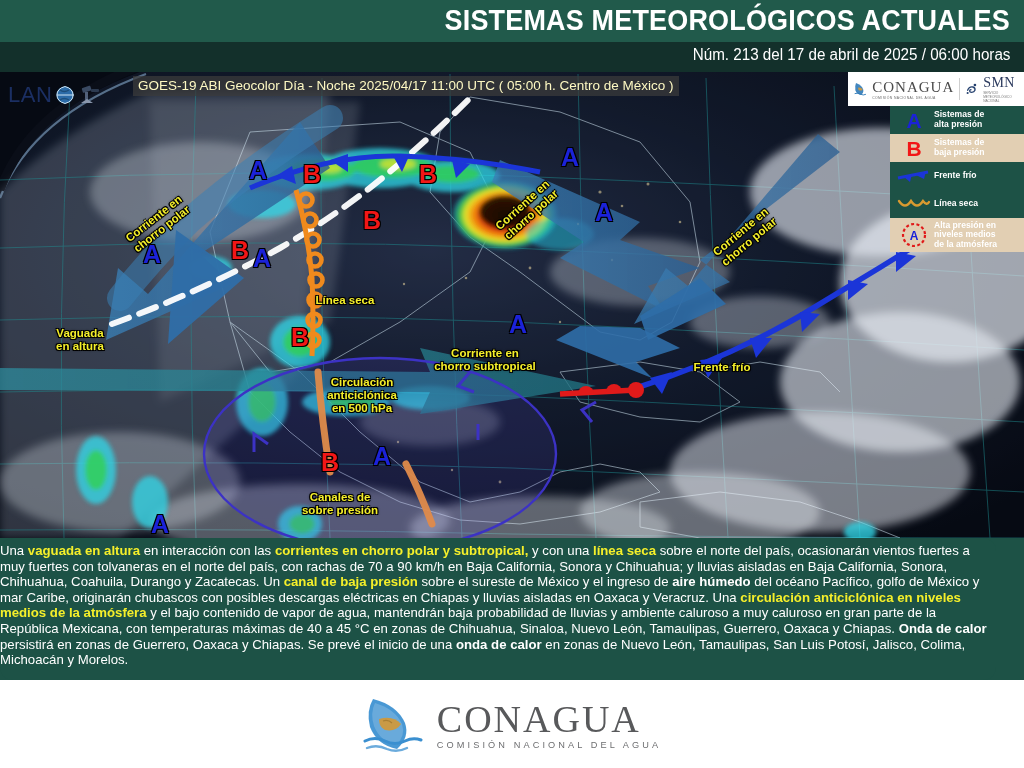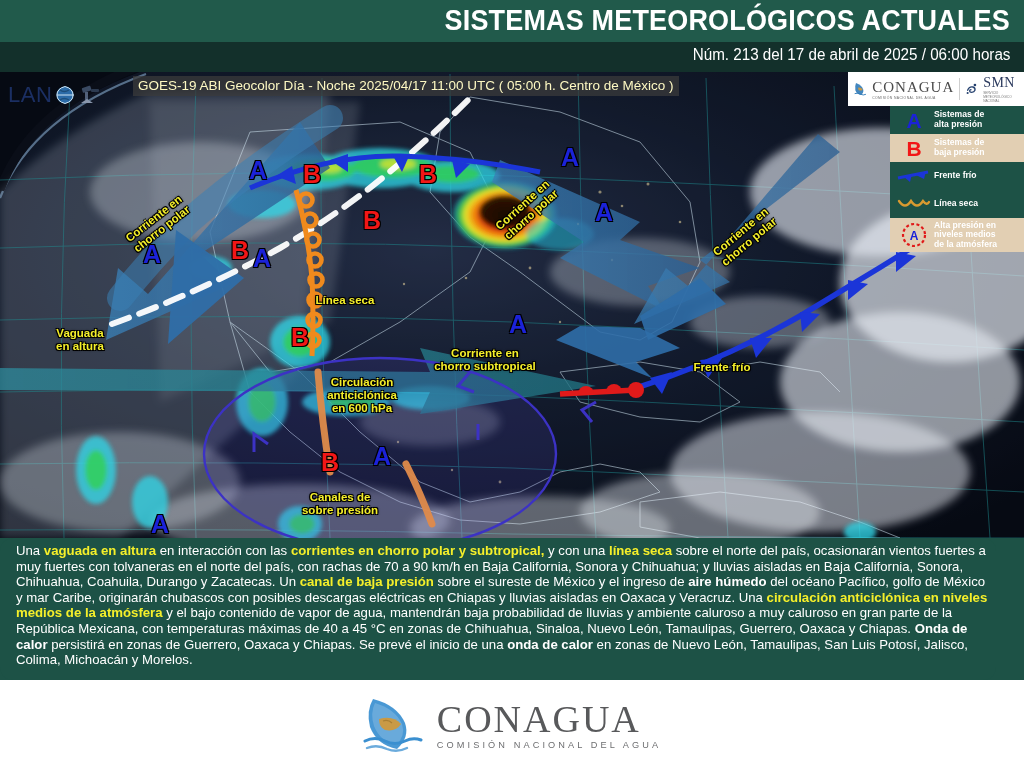--- a/index.html
+++ b/index.html
@@ -94,21 +94,21 @@
     white-space:pre-line;
   }
   .lg-A { color:#1b22d8; font-size:21px; font-weight:bold; line-height:21px;}
   .lg-B { color:#f21616; font-size:21px; font-weight:bold; line-height:21px;}
 
   
   .body-txt {
     position:absolute; left:0; top:538px; width:996px; height:142px;
     background:#1d5246; color:#ffffff;
     font-size:13.2px; line-height:15.6px;
-    padding:5px 8px 0 16px;
+    padding:5px 8px 0 0;
     text-align:left;
     border-radius:13px;
   }
   .hl { color:#f5ef2a; font-weight:bold; }
 
   
   .footer {
     position:absolute; left:0; top:680px; width:1024px; height:88px;
     background:#ffffff; display:flex; align-items:center; justify-content:center;
   }
@@ -460,21 +460,21 @@
 chorro polar</div>
         <div class="lbl" style="left: 345px; top: 228px; transform: translate(-50%, -50%) rotate(0deg);">Línea seca</div>
         <div class="lbl" style="left: 527px; top: 138px; transform: translate(-50%, -50%) rotate(-42deg);">Corriente en
 chorro polar</div>
         <div class="lbl" style="left: 745px; top: 165px; transform: translate(-50%, -50%) rotate(-40deg);">Corriente en
 chorro polar</div>
         <div class="lbl" style="left: 485px; top: 288px; transform: translate(-50%, -50%) rotate(0deg);">Corriente en
 chorro subtropical</div>
         <div class="lbl" style="left: 362px; top: 323px; transform: translate(-50%, -50%) rotate(0deg);">Circulación
 anticiclónica
-en 600 hPa</div>
+en 500 hPa</div>
         <div class="lbl" style="left: 340px; top: 432px; transform: translate(-50%, -50%) rotate(0deg);">Canales de
 sobre presión</div>
         <div class="lbl" style="left: 722px; top: 295px; transform: translate(-50%, -50%) rotate(0deg);">Frente frío</div>
       </div>
     <div id="marker-layer">
         <div class="mk a" style="left: 152px; top: 182px; transform: translate(-50%, -50%);">A</div>
         <div class="mk a" style="left: 262px; top: 186px; transform: translate(-50%, -50%);">A</div>
         <div class="mk a" style="left: 258px; top: 98px; transform: translate(-50%, -50%);">A</div>
         <div class="mk a" style="left: 570px; top: 85px; transform: translate(-50%, -50%);">A</div>
         <div class="mk a" style="left: 604px; top: 140px; transform: translate(-50%, -50%);">A</div>

